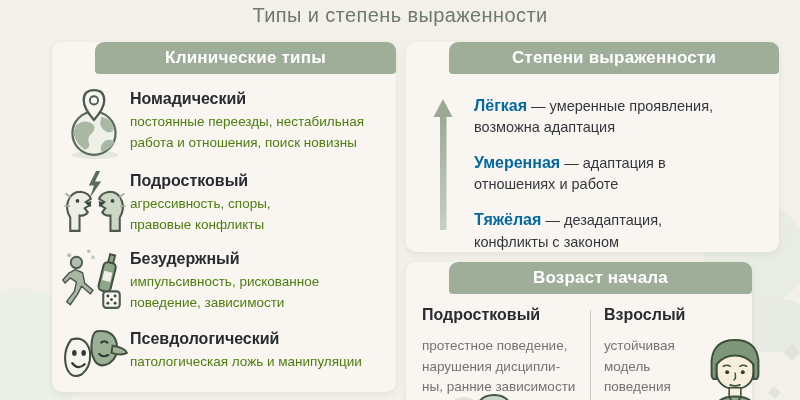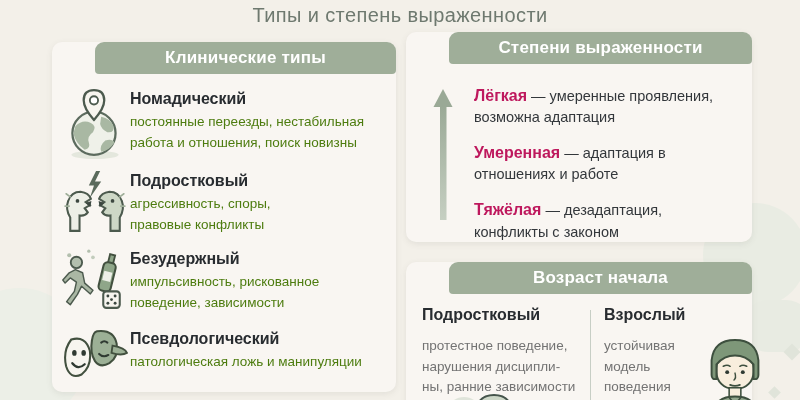--- a/index.html
+++ b/index.html
@@ -15,42 +15,42 @@
   .sparkle { position:absolute; z-index:0; background:#e0e4da; transform:rotate(45deg); }
   .sparkle-1 { left:786px; top:346px; width:12px; height:12px; }
   .sparkle-2 { left:770px; top:388px; width:9px; height:9px; }
 
   .page-title { position:absolute; top:4px; left:0; width:100%; text-align:center;
     font-size:20px; font-weight:500; letter-spacing:.4px; color:#6e796f; z-index:1; }
 
   .panel { position:absolute; background:#f9f6f2; border-radius:10px;
     box-shadow:0 2px 6px rgba(90,90,80,.10); z-index:1; }
   .panel-clinical { left:52px; top:42px; width:344px; height:350px; }
-  .panel-severity { left:406px; top:32px; width:346px; height:210px; }
+  .panel-severity { left:406px; top:42px; width:373px; height:210px; }
   .panel-age { left:406px; top:262px; width:346px; height:150px; }
 
   .panel-header { height:32px; line-height:32px; background:#9fae99; border-radius:9px 9px 4px 4px;
     text-align:center; color:#ffffff; font-weight:bold; font-size:17px; letter-spacing:.2px;margin-left:43px; }
 
   
   .ct-body { padding:13px 12px 4px 8px; }
   .ct-item { display:flex; align-items:flex-start; }
   .ct-item-1 { height:82px; } .ct-item-2 { height:78px; } .ct-item-3 { height:80px; }
   .ct-icon { width:70px; flex:none; display:flex; justify-content:center; }
   .ct-text { flex:1; padding-top:3px; }
   .ct-title { font-size:16px; font-weight:bold; color:#282c30; margin-bottom:4px; }
   .ct-line { font-size:13.5px; color:#4d7c0f; line-height:1.55; }
 
   
   .sev-body { display:flex; padding:20px 10px 0 26px; }
   .sev-arrow-col { width:42px; flex:none; padding-top:4px; }
   .sev-items { flex:1; }
   .sev-item { margin-bottom:13px; }
   .sev-line { font-size:14.5px; color:#33373b; line-height:1.45; }
-  .sev-title { font-size:16px; font-weight:bold; color:#be185d; }
+  .sev-title { font-size:16px; font-weight:bold; color:#0369a1; }
 
   
   .age-body { display:flex; padding:12px 6px 0 16px; position:relative; }
   .age-col-1 { width:160px; flex:none; }
   .age-divider { width:1px; background:#c7cec5; margin:4px 13px 0 8px; height:96px; }
   .age-col-2 { width:120px; flex:none; }
   .age-title { font-size:16px; font-weight:bold; color:#282c30; margin-bottom:12px; }
   .age-line { font-size:13.5px; color:#737373; line-height:1.52; }
 
   .man-illustration { position:absolute; left:695px; top:336px; z-index:3; }

